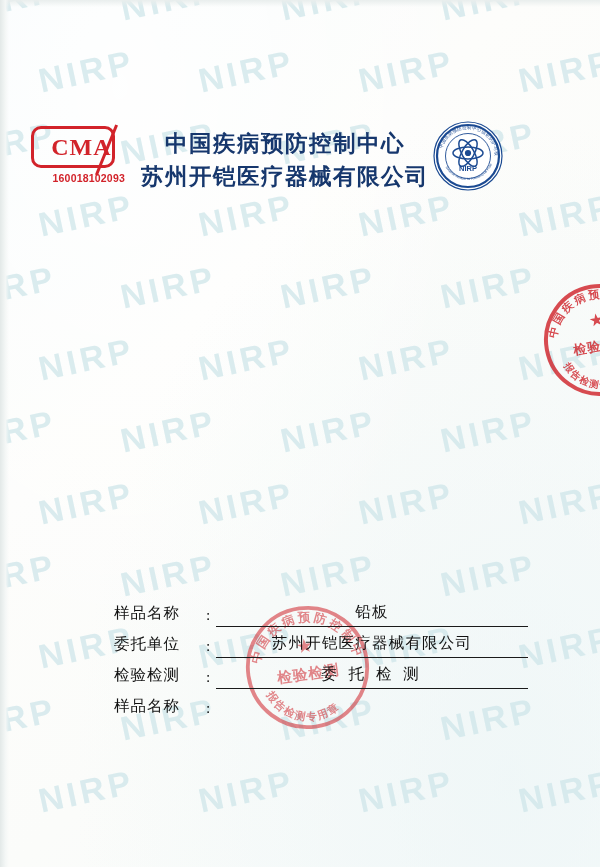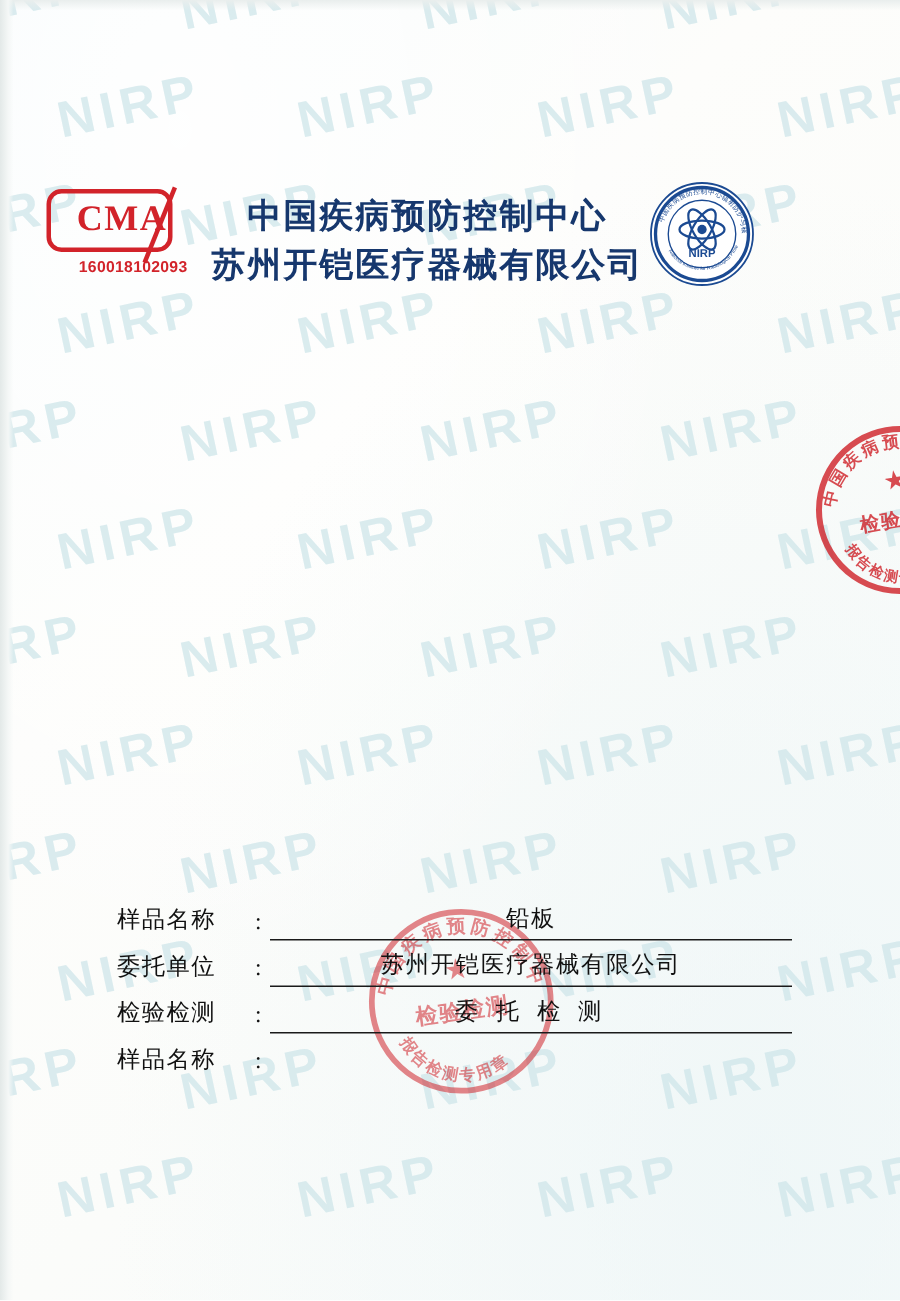--- a/index.html
+++ b/index.html
@@ -201,20 +201,21 @@
   }
   .field-label {
     width: 92px;
     flex: 0 0 92px;
     font-family: "Liberation Serif", "DejaVu Serif", serif;
     font-size: 15.5px;
     letter-spacing: 1px;
     color: #111;
     padding-bottom: 3px;
     white-space: nowrap;
+    margin-left: 36px;
   }
   .field-colon {
     flex: 0 0 10px;
     font-size: 15.5px;
     color: #111;
     padding-bottom: 3px;
   }
   .field-value {
     position: relative;
     flex: 1 1 auto;

